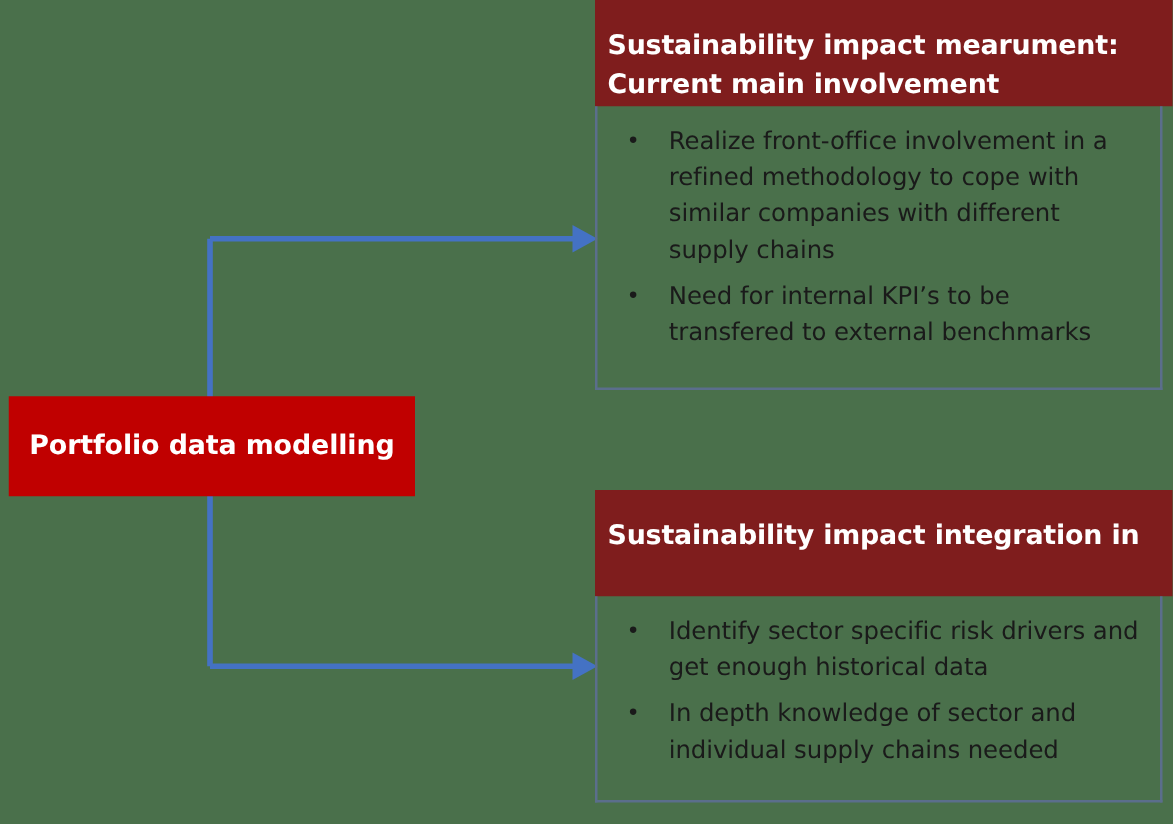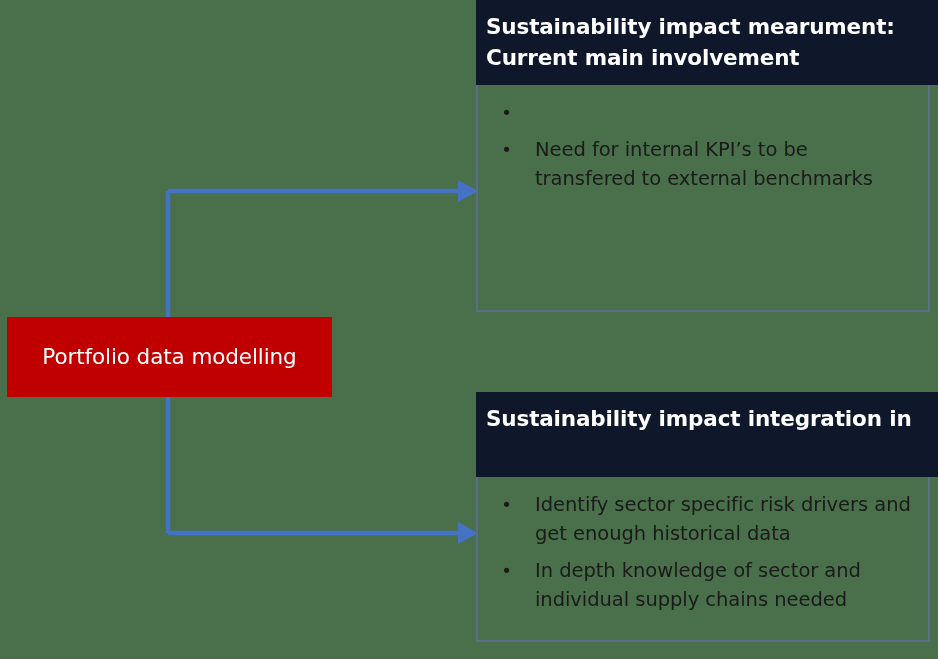--- a/index.html
+++ b/index.html
@@ -40,40 +40,40 @@
     height: 80px;
     background: #c00000;
     z-index: 2;
     display: flex;
     flex-direction: column;
     align-items: center;
     justify-content: center;
   }
   .source-box .line {
     color: #ffffff;
-    font-weight: normal;
+    font-weight: bold;
     font-size: 21.5px;
     line-height: 32px;
     letter-spacing: -0.1px;
     white-space: nowrap;
   }
 
   
   .card {
     position: absolute;
     z-index: 2;
   }
   .card-header {
-    background: #0f172a;
+    background: #7f1d1d;
     color: #ffffff;
     font-weight: bold;
     font-size: 21.5px;
     line-height: 31px;
     letter-spacing: -0.15px;
-    padding: 11px 0 12px 10px;
+    padding: 21px 0 12px 10px;
     box-sizing: border-box;
   }
   .card-body {
     border: 2px solid #5b6e8c;
     border-top: none;
     box-sizing: border-box;
     padding: 9px 0 8px 0;
   }
 
   .bullet-row {
@@ -132,20 +132,21 @@
   </div>
 
   <div class="card" id="card-measurement">
     <div class="card-header">
       <div>Sustainability impact mearument:</div>
       <div>Current main involvement</div>
     </div>
     <div class="card-body">
       <div class="bullet-row">
         <span class="bullet-marker">•</span>
+        <span class="bullet-text">Realize front-office involvement in a refined methodology to cope with similar companies with different supply chains</span>
       </div>
       <div class="bullet-row">
         <span class="bullet-marker">•</span>
         <span class="bullet-text">Need for internal KPI’s to be transfered to external benchmarks</span>
       </div>
     </div>
   </div>
 
   <div class="card" id="card-integration">
     <div class="card-header">

